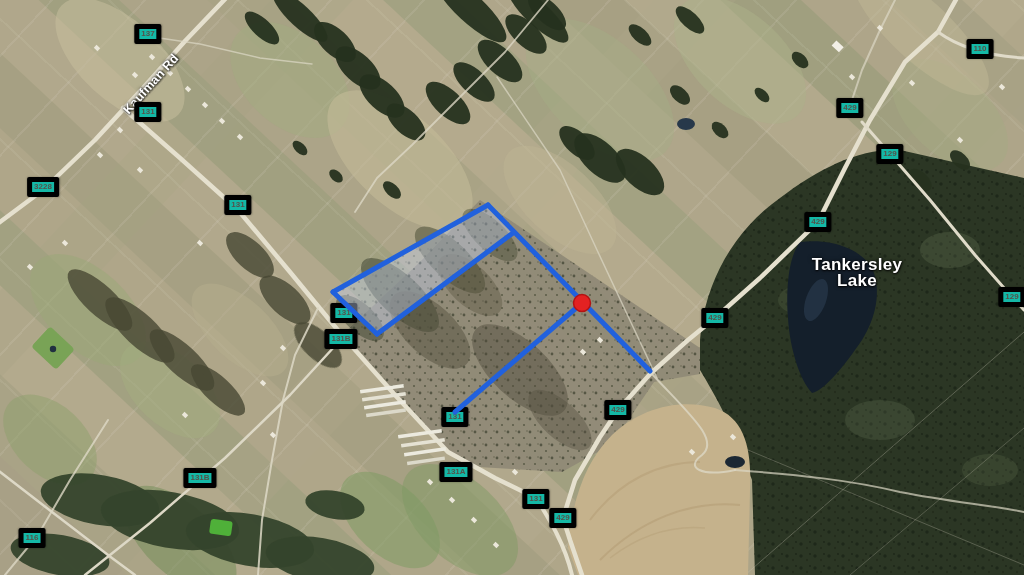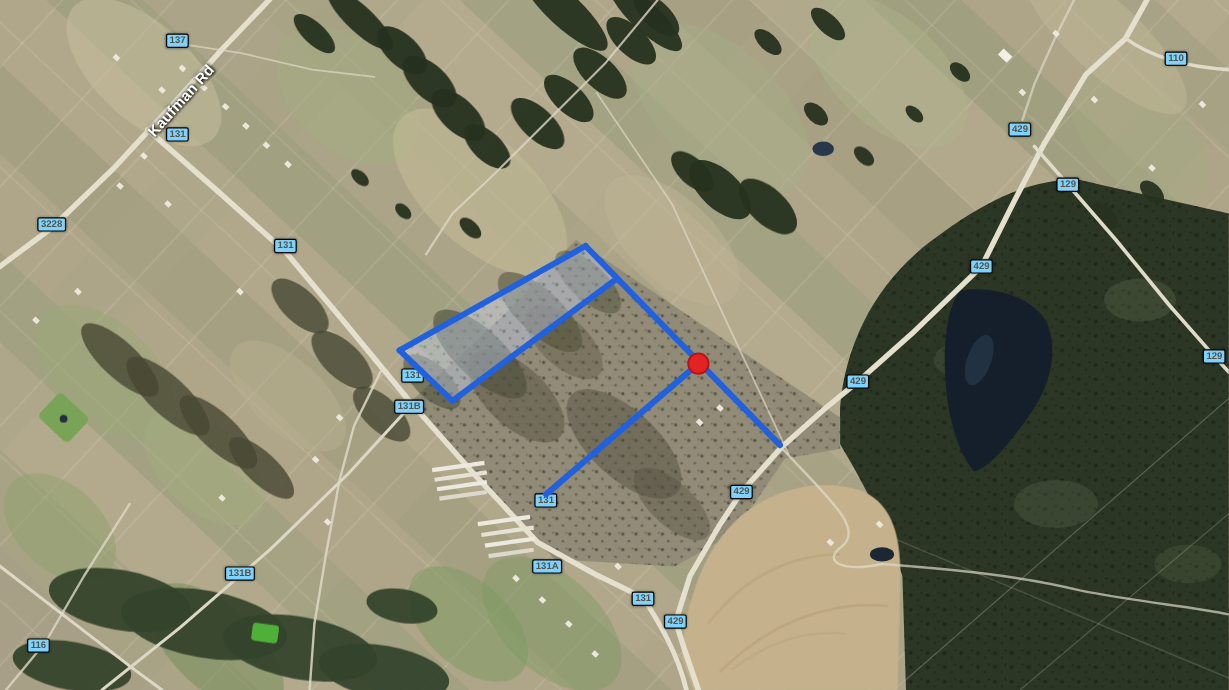--- a/index.html
+++ b/index.html
@@ -1,21 +1,21 @@
 <!DOCTYPE html>
 <html><head>
 <meta charset="utf-8">
 <style>
   html,body{margin:0;padding:0;background:#222;}
   #stage{position:relative;width:1024px;height:575px;overflow:hidden;
          font-family:"Liberation Sans",sans-serif;background:#a8a086;}
   #stage svg{position:absolute;left:0;top:0;}
   #label-layer{position:absolute;left:0;top:0;width:100%;height:100%;}
   .shield{position:absolute;transform:translate(-50%,-50%);
-          background:#7dd3fc;border:1px solid #000000;border-radius:2px;
+          background:#14b8a6;border:5px solid #000000;border-radius:2px;
           color:#55524a;font:bold 8px/10px "Liberation Sans",sans-serif;
           padding:0 2px;white-space:nowrap;box-shadow:0 0 2px rgba(0,0,0,.35);}
   .maplabel{position:absolute;color:#fff;font-weight:bold;
             text-shadow:0 1px 2px rgba(0,0,0,.9),0 0 4px rgba(0,0,0,.65),1px 0 2px rgba(0,0,0,.5);}
   #lake-label{left:857px;top:273px;transform:translate(-50%,-50%);
               font-size:17px;line-height:16px;text-align:center;letter-spacing:.3px;}
   #road-name-label{left:151px;top:84px;transform:translate(-50%,-50%) rotate(-48deg);
                    font-size:12.5px;letter-spacing:.2px;white-space:nowrap;}
 </style>
 </head>
@@ -285,20 +285,24 @@
       <rect x="366" y="411" width="40" height="3.5" transform="rotate(-8 386 413)" fill="#dcd9ca"></rect>
       <rect x="398" y="432" width="44" height="3.5" transform="rotate(-8 420 434)" fill="#eceadf"></rect>
       <rect x="401" y="441" width="44" height="3.5" transform="rotate(-8 423 443)" fill="#e5e2d4"></rect>
       <rect x="404" y="450" width="42" height="3.5" transform="rotate(-8 425 452)" fill="#eceadf"></rect>
       <rect x="407" y="459" width="38" height="3.5" transform="rotate(-8 426 461)" fill="#dcd9ca"></rect>
     </g>
   </svg>
 
   <div id="label-layer">
     <div class="maplabel" id="road-name-label">Kaufman Rd</div>
+    <div class="maplabel" id="lake-label">
+      <div>Tankersley</div>
+      <div>Lake</div>
+    </div>
   <div class="shield" style="left: 148px; top: 34px;">137</div>
       <div class="shield" style="left: 148px; top: 112px;">131</div>
       <div class="shield" style="left: 43px; top: 187px;">3228</div>
       <div class="shield" style="left: 238px; top: 205px;">131</div>
       <div class="shield" style="left: 344px; top: 313px;">131</div>
       <div class="shield" style="left: 341px; top: 339px;">131B</div>
       <div class="shield" style="left: 200px; top: 478px;">131B</div>
       <div class="shield" style="left: 32px; top: 538px;">116</div>
       <div class="shield" style="left: 455px; top: 417px;">131</div>
       <div class="shield" style="left: 456px; top: 456px; margin-top: 16px;">131A</div>

